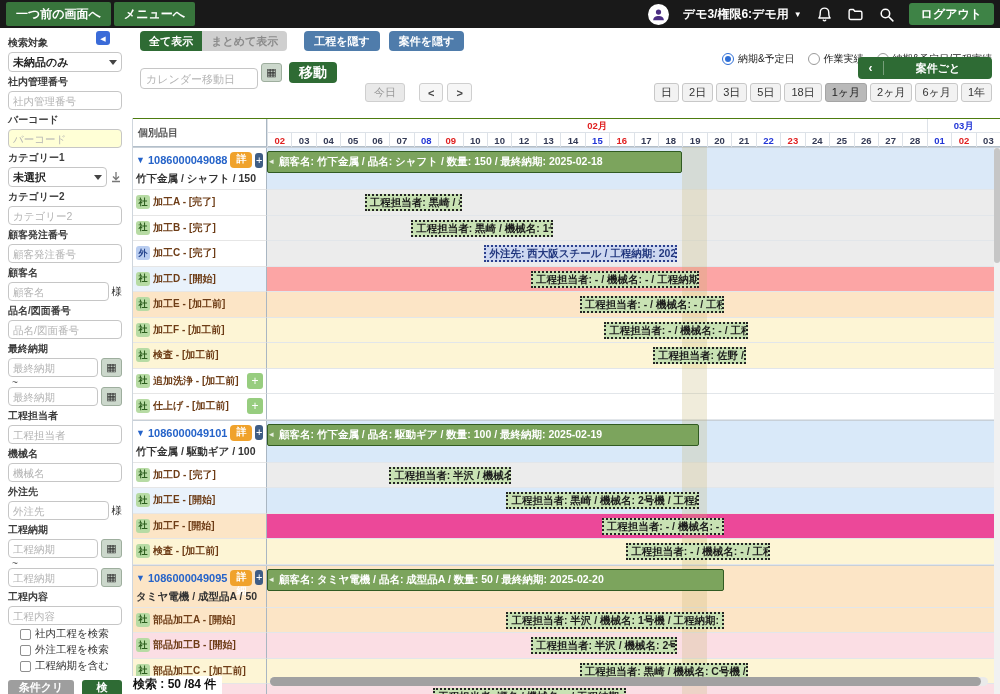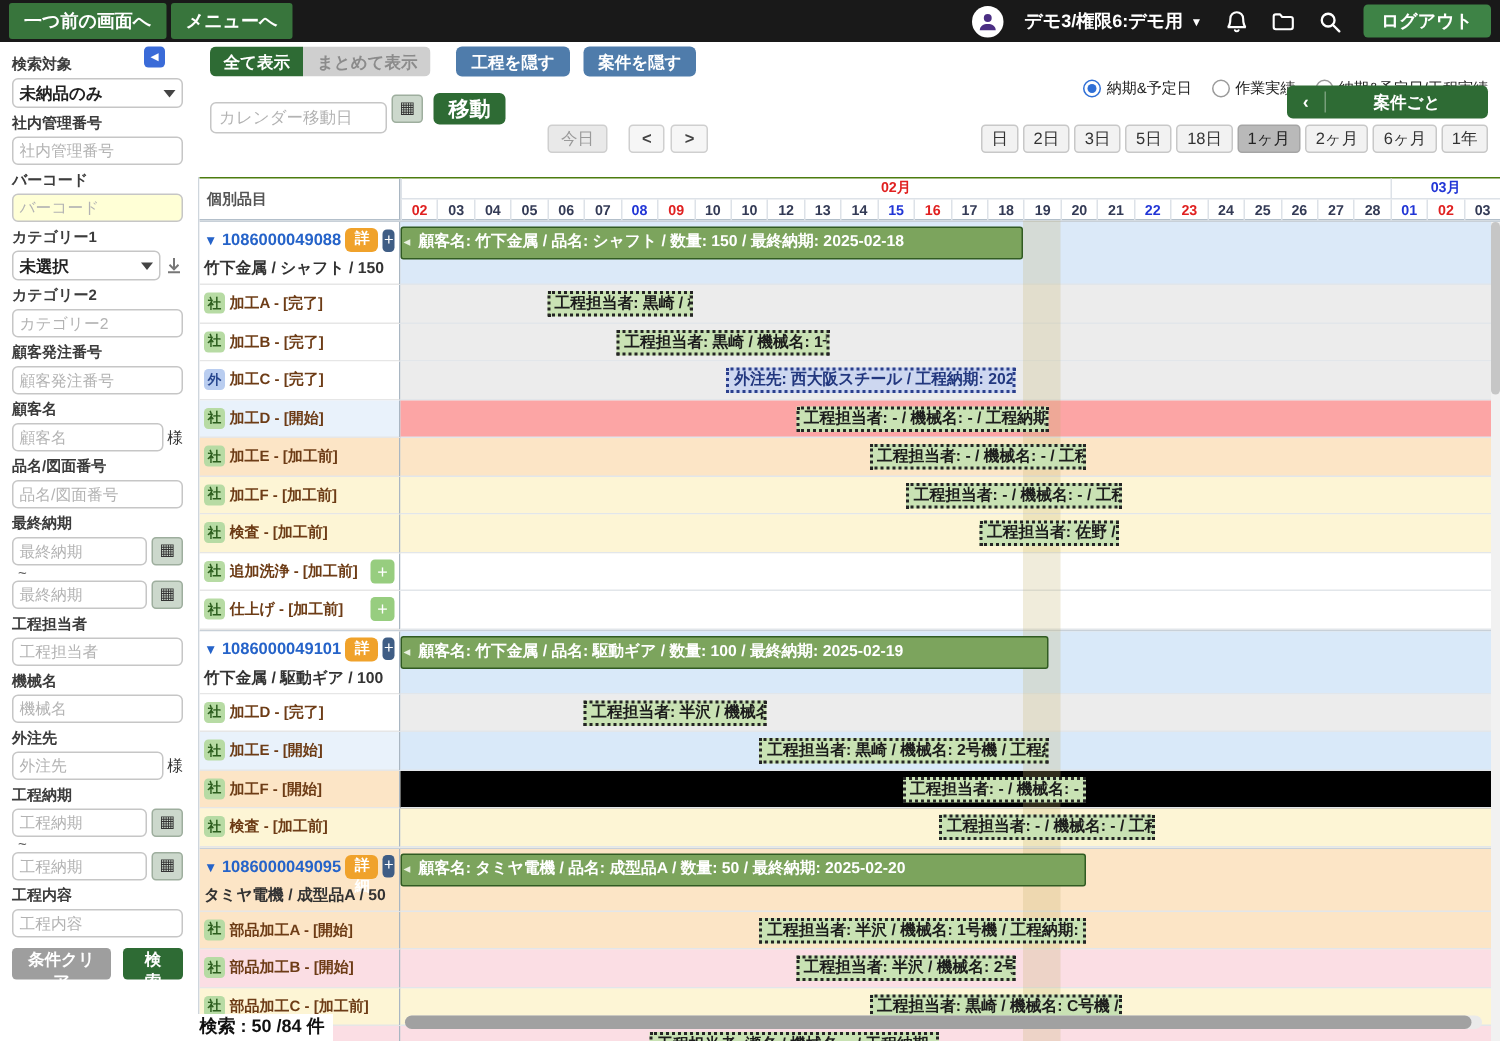--- a/index.html
+++ b/index.html
@@ -215,20 +215,34 @@
       <div class="tilde">~</div>
       <div class="f-row">
         <input class="f-input" placeholder="工程納期" style="">
         <button class="cal-btn">▦</button>
       </div>
       <div class="f-label">工程内容</div>
       <div class="f-row">
         <input class="f-input" placeholder="工程内容" style="">
       </div>
     </div>
+  <div id="sb-checks">
+      <label class="cb-row">
+        <span class="cb-box"></span>
+        <span>社内工程を検索</span>
+      </label>
+      <label class="cb-row">
+        <span class="cb-box"></span>
+        <span>外注工程を検索</span>
+      </label>
+      <label class="cb-row">
+        <span class="cb-box"></span>
+        <span>工程納期を含む</span>
+      </label>
+    </div>
   <div class="sb-btns">
     <button class="clear-btn">条件クリア</button>
     <button class="search-btn">検索</button>
   </div>
 </aside>
 
 <div class="toolbar">
   <div class="tb-row1">
     <div class="seg">
       <button class="on">全て表示</button>
@@ -451,21 +465,21 @@
           </div>
           <div class="g-cells" style="background: rgb(217, 233, 249);">
             <div class="p-bar" style="left: 32.667%; width: 26.333%;">工程担当者: 黒崎 / 機械名: 2号機 / 工程納</div>
           </div>
         </div>
         <div class="g-row proc">
           <div class="g-left" style="background: rgb(252, 229, 198);">
             <span class="badge in">社</span>
             <span class="proc-lbl">加工F - [開始]</span>
           </div>
-          <div class="g-cells" style="background: #000000;">
+          <div class="g-cells" style="background: #ec4899;">
             <div class="p-bar" style="left: 45.667%; width: 16.667%;">工程担当者: - / 機械名: -</div>
           </div>
         </div>
         <div class="g-row proc">
           <div class="g-left" style="background: rgb(253, 245, 213);">
             <span class="badge in">社</span>
             <span class="proc-lbl">検査 - [加工前]</span>
           </div>
           <div class="g-cells" style="background: rgb(253, 245, 213);">
             <div class="p-bar" style="left: 49%; width: 19.667%;">工程担当者: - / 機械名: - / 工程</div>

